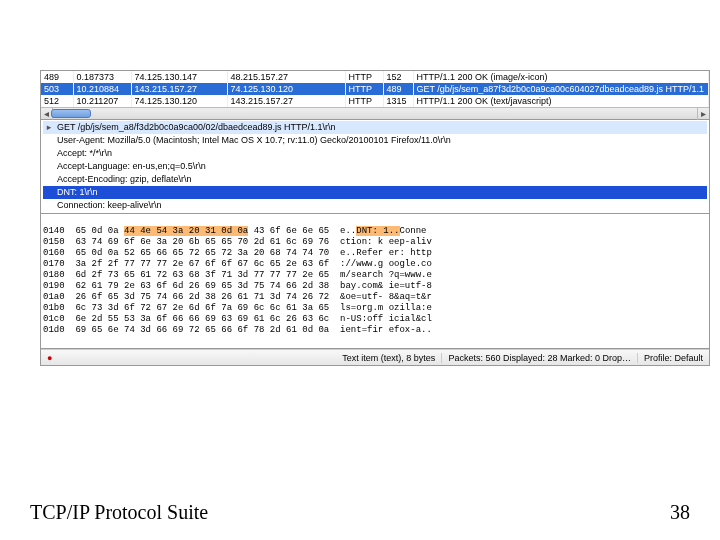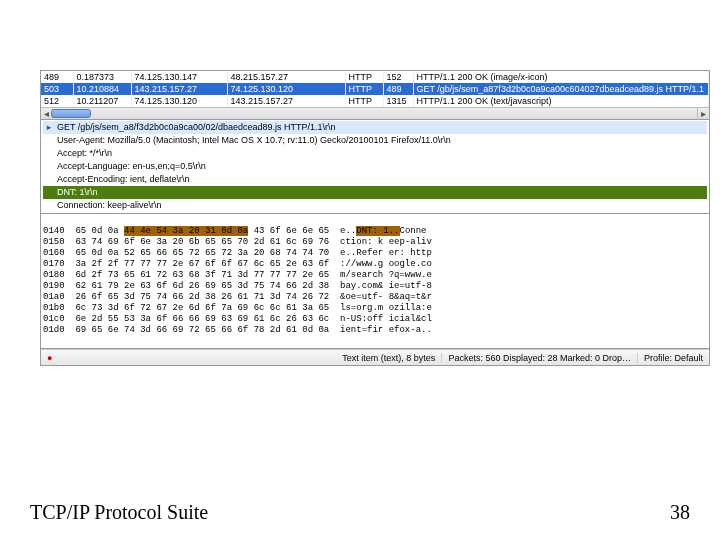--- a/index.html
+++ b/index.html
@@ -51,32 +51,32 @@
   .details {
     background: #fff;
     font-size: 9px;
     line-height: 13px;
     padding: 1px 2px;
     border-bottom: 1px solid #999;
   }
   .details .line { white-space: pre; padding-left: 14px; position: relative; }
   .details .line .arrow-toggle { position: absolute; left: 0; width: 12px; text-align: center; color: #555; }
   .details .line.hl { background: #d8e8ff; }
-  .details .line.sel { background: #4d7c0f; color: #fff; }
+  .details .line.sel { background: #1d4ed8; color: #fff; }
   
   .hex {
     background: #fff;
     font-family: "Courier New", monospace;
     font-size: 9px;
     line-height: 11px;
     padding: 1px 2px;
     white-space: pre;
     border-bottom: 1px solid #999;
   }
-  .hex .hex-hl { background: #a16207; color: #000; }
+  .hex .hex-hl { background: #fdba74; color: #000; }
   
   .statusbar {
     display: flex;
     align-items: center;
     height: 16px;
     background: linear-gradient(#f8f8f8,#e6e6e6);
     font-size: 9px;
     border-top: 1px solid #ccc;
   }
   .statusbar .cell { padding: 0 6px; border-right: 1px solid #ccc; white-space: nowrap; text-align: right; }
@@ -135,21 +135,21 @@
       <div class="thumb"></div>
       <div class="arrow right">▸</div>
     </div>
   </div>
 
   <div class="details">
     <div class="line hl"><span class="arrow-toggle">▸</span><span>GET /gb/js/sem_a8/f3d2b0c0a9ca00/02/dbaedcead89.js HTTP/1.1\r\n</span></div>
     <div class="line"><span>User-Agent: Mozilla/5.0 (Macintosh; Intel Mac OS X 10.7; rv:11.0) Gecko/20100101 Firefox/11.0\r\n</span></div>
     <div class="line"><span>Accept: */*\r\n</span></div>
     <div class="line"><span>Accept-Language: en-us,en;q=0.5\r\n</span></div>
-    <div class="line"><span>Accept-Encoding: ient, deflate\r\n</span></div>
+    <div class="line"><span>Accept-Encoding: gzip, deflate\r\n</span></div>
     <div class="line sel"><span>DNT: 1\r\n</span></div>
     <div class="line"><span>Connection: keep-alive\r\n</span></div>
   </div>
 
   <div class="hex">
 <span>0140  65 0d 0a <span class="hex-hl">44 4e 54 3a 20 31 0d 0a</span> 43 6f 6e 6e 65  e..<span class="hex-hl">DNT: 1..</span>Conne</span>
 <span>0150  63 74 69 6f 6e 3a 20 6b 65 65 70 2d 61 6c 69 76  ction: k eep-aliv</span>
 <span>0160  65 0d 0a 52 65 66 65 72 65 72 3a 20 68 74 74 70  e..Refer er: http</span>
 <span>0170  3a 2f 2f 77 77 77 2e 67 6f 6f 67 6c 65 2e 63 6f  ://www.g oogle.co</span>
 <span>0180  6d 2f 73 65 61 72 63 68 3f 71 3d 77 77 77 2e 65  m/search ?q=www.e</span>

